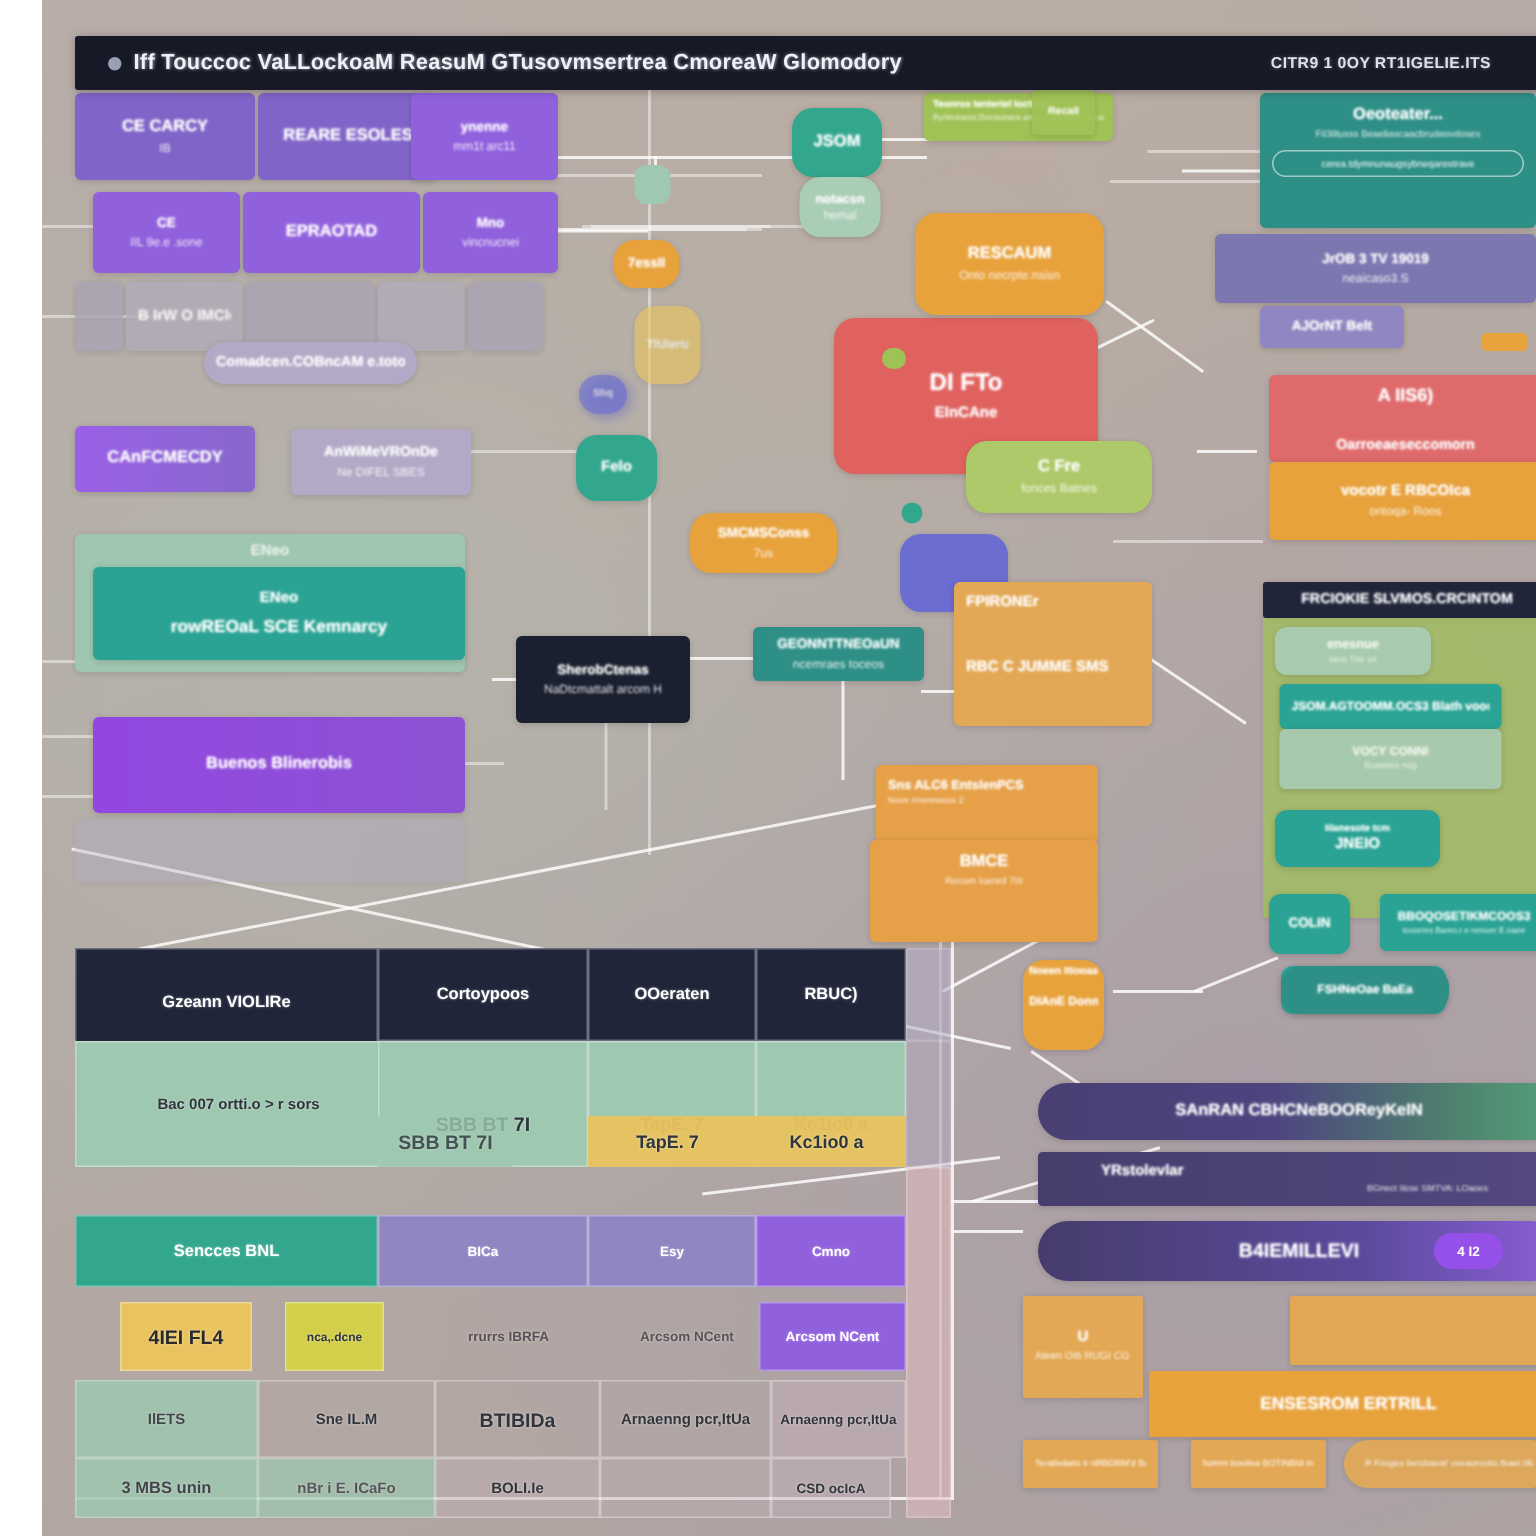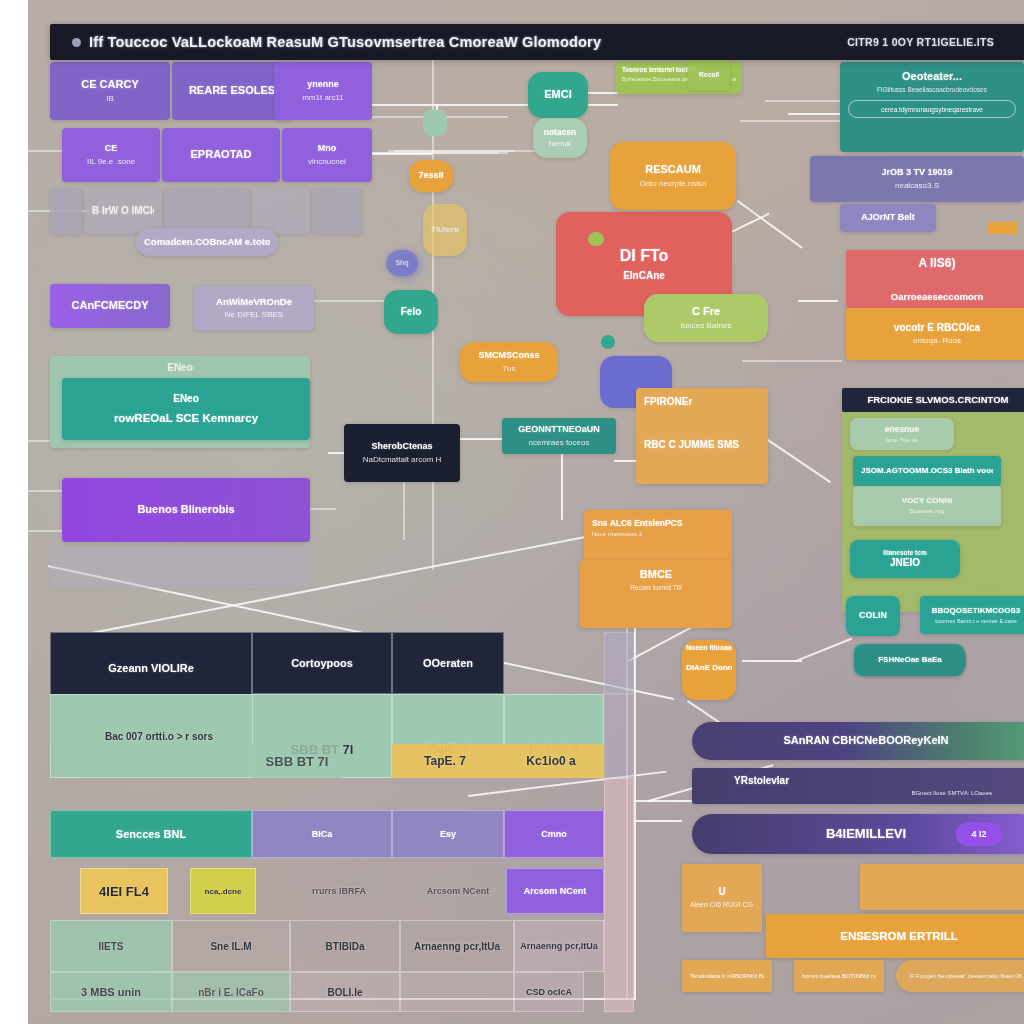--- a/index.html
+++ b/index.html
@@ -265,21 +265,21 @@
     <span class="t" style="font-size:11.5px">rowREOaL SCE Kemnarcy</span>
   </div>
   <div class="node ctr" style="left:34px; top:478px; width:248px; height:64px;
               background:linear-gradient(90deg,#9247e0,#8d52d4);">
     <span class="t">Buenos Blinerobis</span>
   </div>
 
   <div class="node c-lav faint" style="left:22px; top:546px; width:260px; height:42px; opacity:.35;"></div>
 
   <div class="node c-teal ctr round" style="left:500px; top:72px; width:60px; height:46px;">
-    <span class="t">EMCI</span>
+    <span class="t">JSOM</span>
   </div>
   <div class="node c-mint2 ctr round" style="left:505px; top:118px; width:54px; height:40px;">
     <span class="t" style="font-size:8.5px">notacsn</span>
     <span class="s">hemal</span>
   </div>
   <div class="node c-green" style="left:588px; top:62px; width:126px; height:32px; padding:4px 6px;">
     <span class="t" style="font-size:6.5px;text-align:left">Teonros tenteriel Ioctios</span>
     <span class="s" style="font-size:5.5px;text-align:left">Byrlecearos.Docoueans arncrotaes  tiaos ten our toroeaounes-3 Toostua</span>
   </div>
 
@@ -407,20 +407,23 @@
 
     <div class="cell c-dark2" style="left:0px; top:0px; width:202px; height:71px;">
       <span>Gzeann VIOLIRe</span>
     </div>
     <div class="cell c-dark2" style="left:202px; top:0px; width:140px; height:62px;">
       <span>Cortoypoos</span>
     </div>
     <div class="cell c-dark2" style="left:342px; top:0px; width:112px; height:62px;">
       <span>OOeraten</span>
     </div>
+    <div class="cell c-dark2" style="left:454px; top:0px; width:100px; height:62px;">
+      <span>RBUC)</span>
+    </div>
     <div class="cell c-lav" style="left:554px; top:0px; width:30px; height:62px; opacity:.55;"></div>
 
     <div class="cell c-mint lt" style="left:0px; top:62px; width:218px; height:84px;">
       <span style="font-size:10px">Bac 007 ortti.o  &gt; r sors</span>
     </div>
     <div class="cell c-mint lt" style="left:202px; top:62px; width:140px; height:84px;">
       <span style="font-size:13px;margin-top:26px">SBB BT 7I</span>
     </div>
     <div class="cell c-mint lt" style="left:342px; top:62px; width:112px; height:84px;">
       <span style="font-size:12px;margin-top:26px">TapE. 7</span>
@@ -469,40 +472,40 @@
       <span style="font-size:9px">Arcsom  NCent</span>
     </div>
 
     <div class="cell c-mint lt" style="left:0px; top:288px; width:122px; height:52px; opacity:.85;">
       <span style="font-size:10px">IlETS</span>
     </div>
     <div class="cell lt" style="left:122px; top:288px; width:118px; height:52px; background:rgba(180,168,166,.55);">
       <span style="font-size:10px">Sne IL.M</span>
     </div>
     <div class="cell lt" style="left:240px; top:288px; width:110px; height:52px; background:rgba(180,168,166,.4);">
-      <span style="font-size:10px">BTIBIDa</span>
+      <span style="font-size:13px">BTIBIDa</span>
     </div>
     <div class="cell lt" style="left:350px; top:288px; width:114px; height:52px; background:rgba(180,168,166,.4);">
       <span style="font-size:10px">Arnaenng  pcr,ItUa</span>
     </div>
     <div class="cell lt" style="left:464px; top:288px; width:90px; height:52px; background:rgba(196,176,186,.5);">
       <span style="font-size:9px">Arnaenng  pcr,ItUa</span>
     </div>
 
     <div class="cell c-mint lt" style="left:0px; top:340px; width:122px; height:40px; opacity:.85;">
       <span style="font-size:11px">3 MBS unin</span>
     </div>
     <div class="cell c-mint lt" style="left:122px; top:340px; width:118px; height:40px; opacity:.7;">
       <span style="font-size:10px">nBr i E. ICaFo</span>
     </div>
     <div class="cell lt" style="left:240px; top:340px; width:110px; height:40px; background:rgba(192,176,180,.5);">
       <span style="font-size:10px">BOLI.Ie</span>
     </div>
     <div class="cell lt" style="left:350px; top:340px; width:114px; height:40px; background:rgba(192,176,180,.4);"></div>
-    <div class="cell lt" style="left:464px; top:340px; width:70px; height:40px; background:rgba(196,176,186,.45);">
+    <div class="cell lt" style="left:464px; top:340px; width:80px; height:40px; background:rgba(196,176,186,.45);">
       <span style="font-size:9px">CSD ocIcA</span>
     </div>
 
     <div class="cell" style="left:554px; top:146px; width:30px; height:234px; background:rgba(226,188,192,.55); border-color:rgba(255,255,255,.25);"></div>
   </div>
 
   <div class="node c-orange round" style="left:654px; top:640px; width:54px; height:60px; padding:4px;">
     <span class="t" style="font-size:7px">Noeen  ItIooaa</span>
     <span class="t" style="font-size:8px;margin-top:10px">DIAnE  Donna</span>
   </div>

